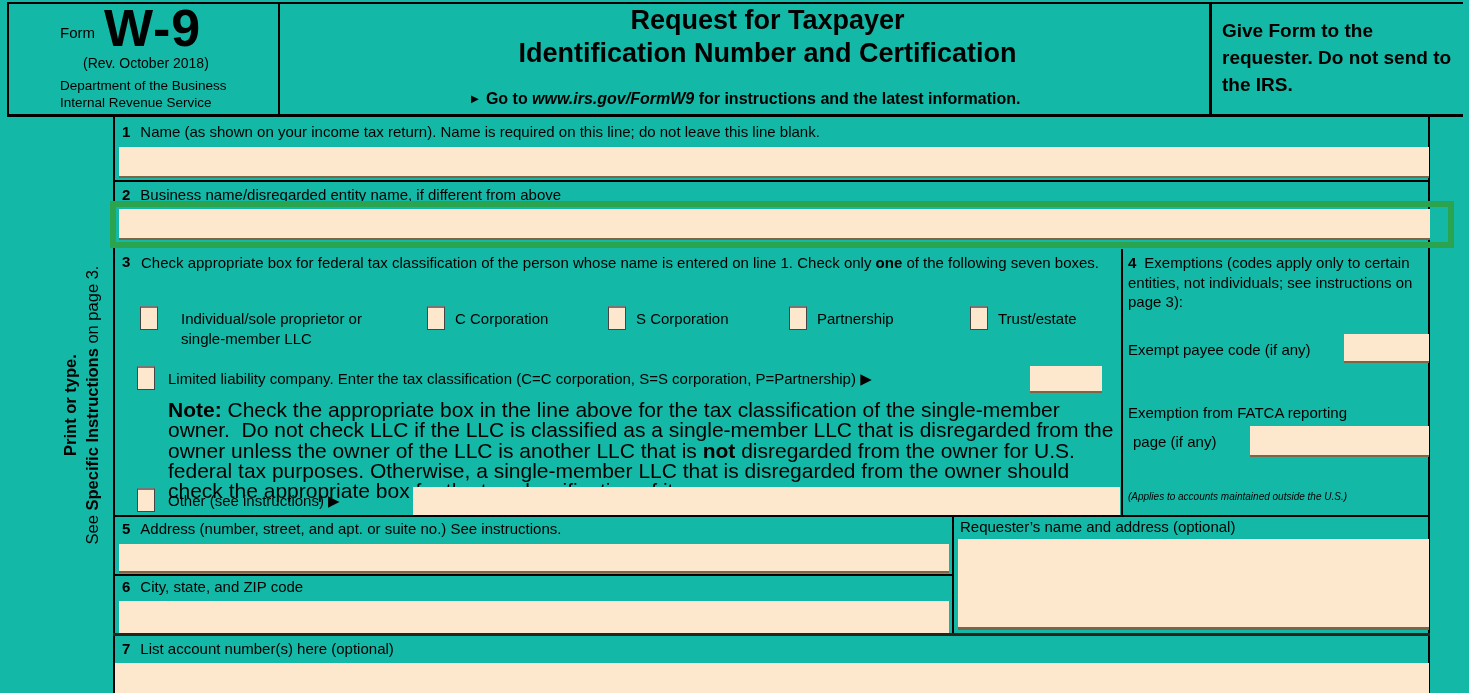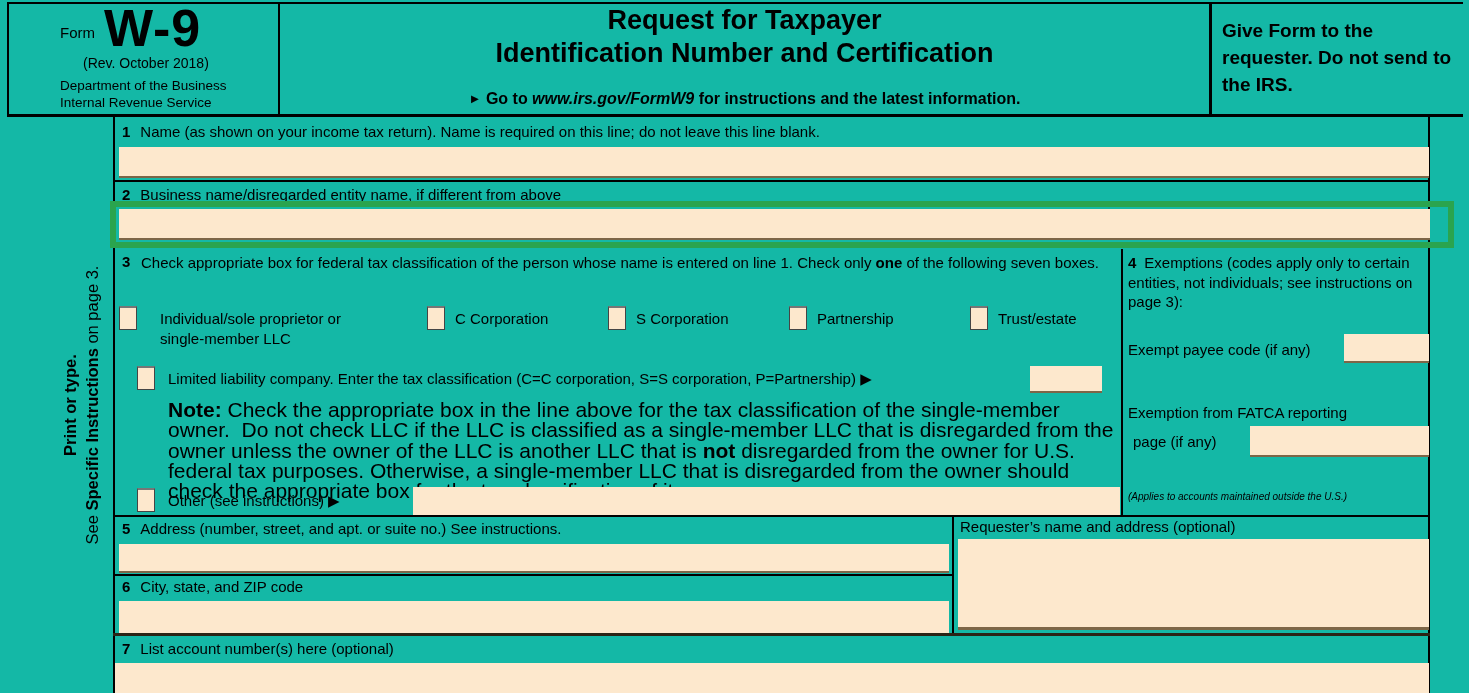--- a/index.html
+++ b/index.html
@@ -10,21 +10,21 @@
   }
   .abs { position:absolute; }
   .bar { position:absolute; background:#000; }
   .brown-bar { position:absolute; background:#2b2416; }
 
   
   .form-word { font-size:15px; }
   .form-number { font-size:52px; font-weight:bold; letter-spacing:1px; line-height:1; }
   .small-id { font-size:13.5px; line-height:17px; }
   .rev { font-size:14px; }
-  .title { width:929px; text-align:center; font-size:27px; font-weight:bold; line-height:33px; }
+  .title { width:929px; text-align:center; font-size:27px; font-weight:bold; line-height:33px;margin-left:23px; }
   .goto { width:929px; text-align:center; font-size:16px; font-weight:bold; }
   .goto .arrow { font-size:13px; vertical-align:1px; }
   .goto i { font-style:italic; }
   .give-form { width:242px; font-size:19px; font-weight:bold; line-height:27px; }
 
   
   .vtext {
     position:absolute; left:-113px; top:382px; width:390px; height:46px;
     transform:rotate(-90deg); text-align:center; font-size:16.5px; line-height:22px;
   }
@@ -111,21 +111,21 @@
     <span class="num">2</span><span>Business name/disregarded entity name, if different from above</span>
   </div>
   <div class="highlight-box"></div>
   <div class="field" style="left:119px;top:209px;width:1311px;height:31px;z-index:6;"></div>
 
   <span class="num-abs" style="left:122px;top:253px;">3</span>
   <div class="wrap-label" style="left:141px;top:253px;width:978px;">
     <span>Check appropriate box for federal tax classification of the person whose name is entered on line 1. Check only </span><b>one</b><span> of the following seven boxes.</span>
   </div>
 
-  <div class="opt" style="left:119px;top:306px;width:232px;gap:23px;">
+  <div class="opt" style="left:140px;top:306px;width:232px;gap:23px;">
     <span class="checkbox"></span>
     <span class="opt-label">Individual/sole proprietor or single-member LLC</span>
   </div>
   <div class="opt" style="left:427px;top:306px;">
     <span class="checkbox"></span>
     <span class="opt-label">C Corporation</span>
   </div>
   <div class="opt" style="left:608px;top:306px;">
     <span class="checkbox"></span>
     <span class="opt-label">S Corporation</span>

